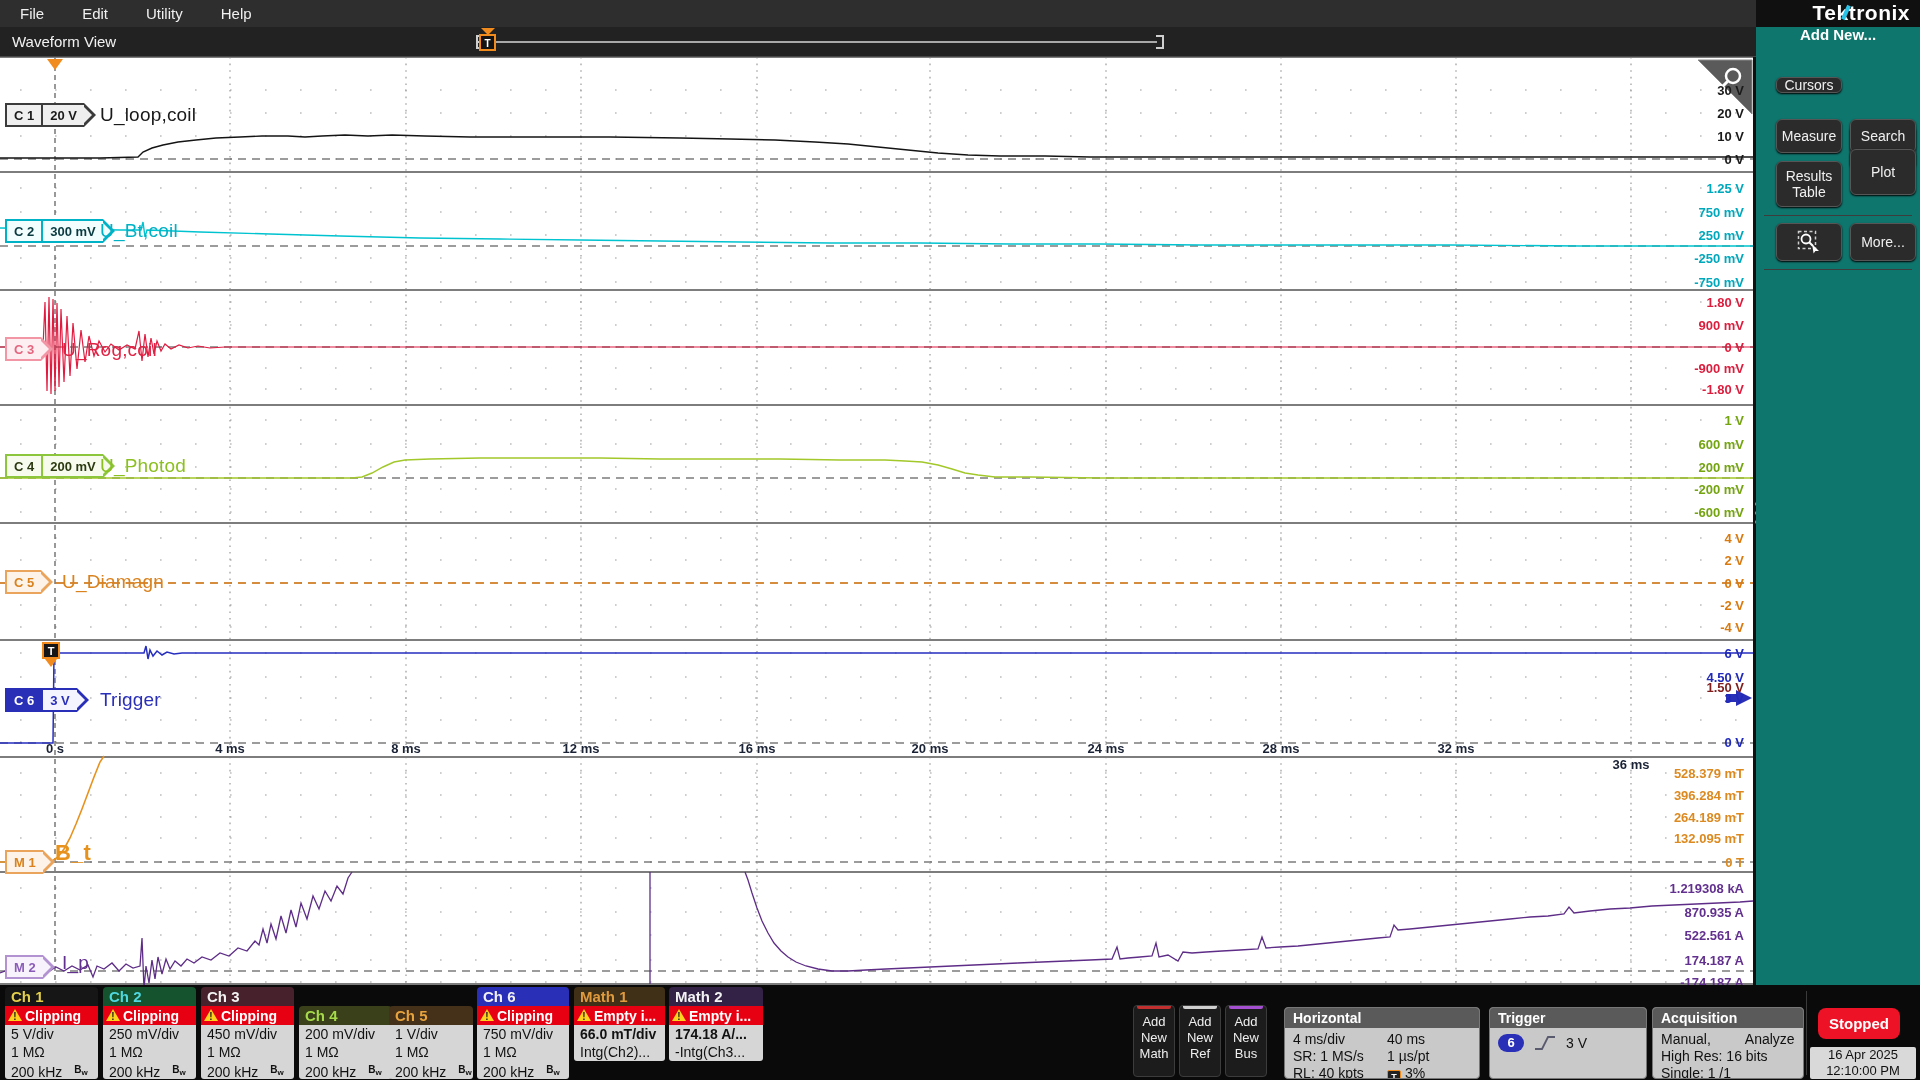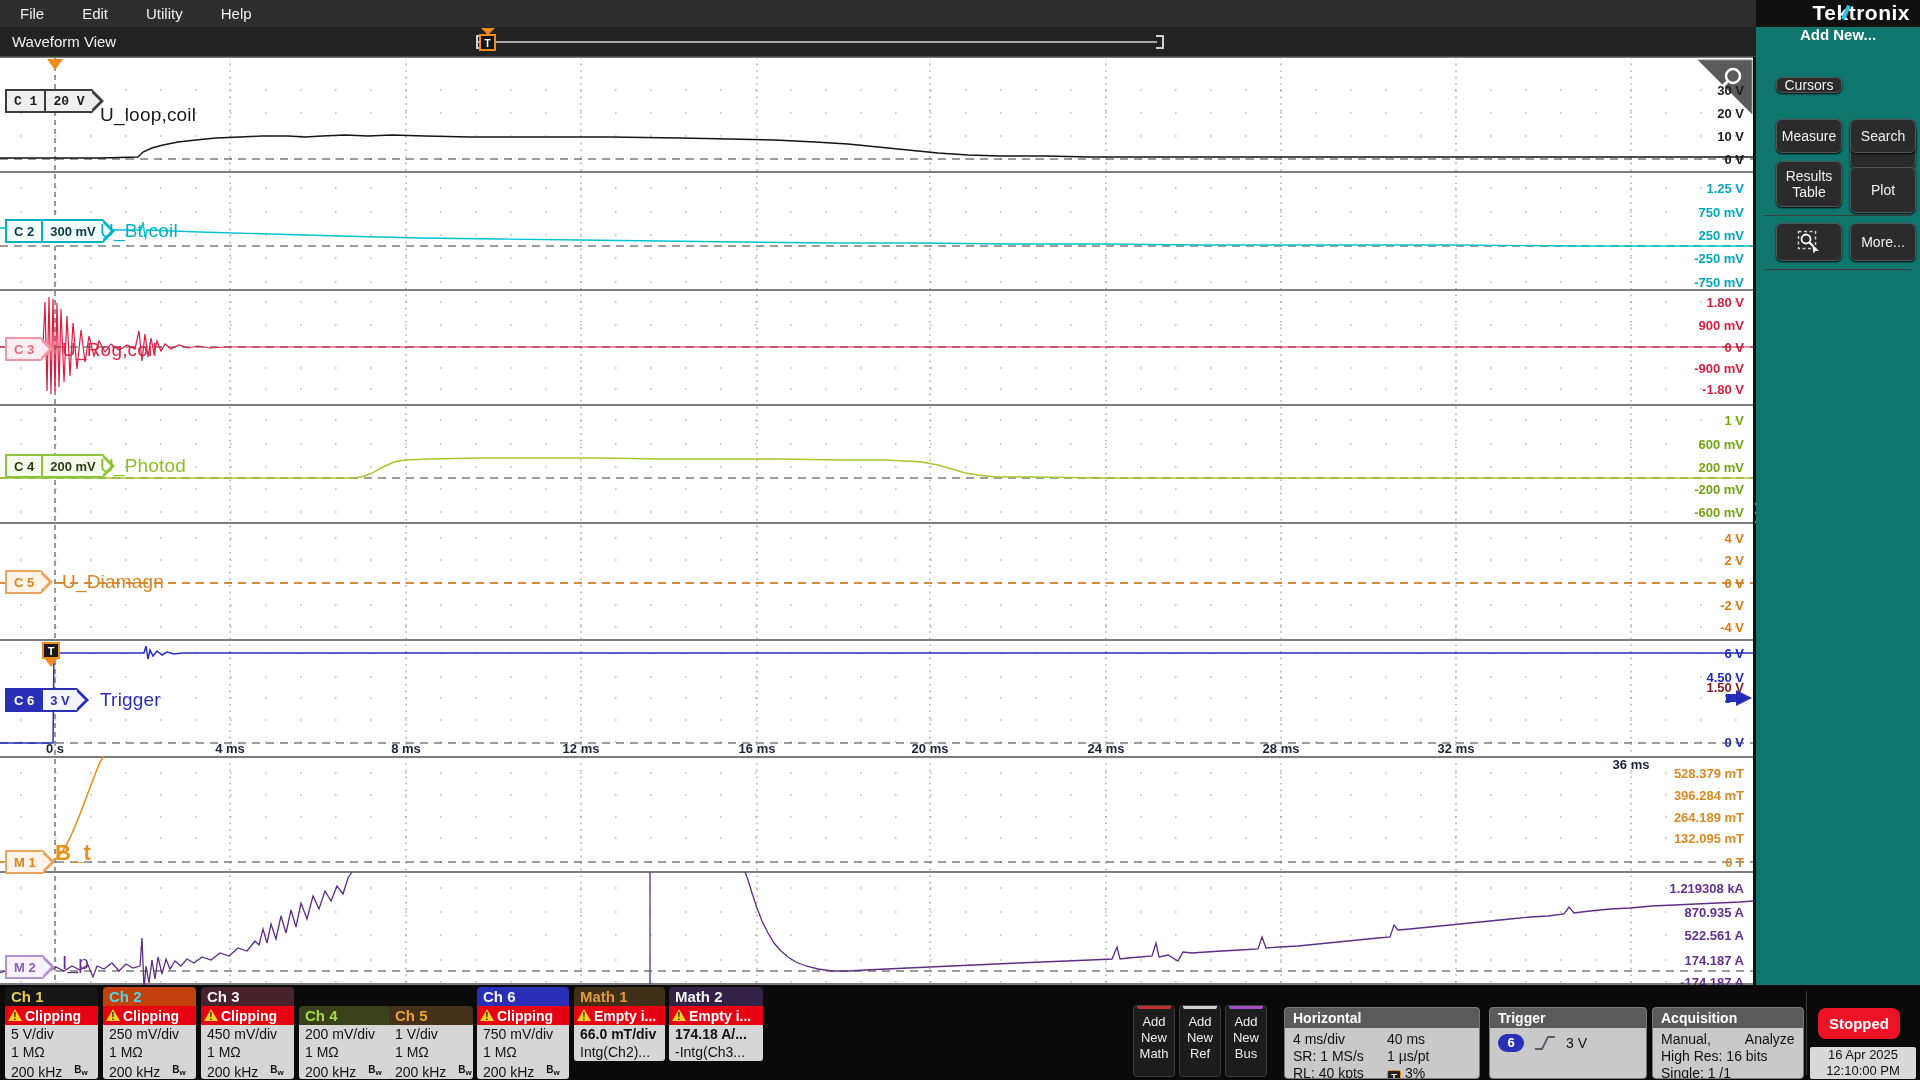--- a/index.html
+++ b/index.html
@@ -195,21 +195,21 @@
           <polygon points="1752,698 1736,690 1736,694 1726,694 1726,702 1736,702 1736,706" fill="#2a2fb8"></polygon>
           <polygon points="1698,60 1752,60 1752,114" fill="#5a5a5a" stroke="#8a8a8a" stroke-width="1"></polygon>
           <circle cx="1733" cy="76" r="7" fill="none" stroke="#fff" stroke-width="2.5"></circle>
           <line x1="1727.5" y1="81.5" x2="1719" y2="90" stroke="#fff" stroke-width="3"></line>
         </g>
       </svg>
       <div class="axis-lab" style="top: 33px; color: rgb(26, 26, 26);">30 V</div>
       <div class="axis-lab" style="top: 56px; color: rgb(26, 26, 26);">20 V</div>
       <div class="axis-lab" style="top: 79px; color: rgb(26, 26, 26);">10 V</div>
       <div class="axis-lab" style="top: 102px; color: rgb(26, 26, 26);">0 V</div>
-      <div class="wv-badge" style="top: 44px; font-family: Liberation Mono, monospace; --bc: #3c3c3c; --bg: #efefef; --fg: #1a1a1a;">
+      <div class="wv-badge" style="top: 58px; --bc: #3c3c3c; --bg: #efefef; --fg: #1a1a1a;">
         <span class="seg">C 1</span>
         <span class="seg">20 V</span>
         <span class="tip"></span>
       </div>
       <div class="wv-name" style="left: 100px; top: 58px; color: rgb(26, 26, 26);">U_loop,coil</div>
       <div class="axis-lab" style="top: 131px; color: rgb(0, 168, 188);">1.25 V</div>
       <div class="axis-lab" style="top: 155px; color: rgb(0, 168, 188);">750 mV</div>
       <div class="axis-lab" style="top: 178px; color: rgb(0, 168, 188);">250 mV</div>
       <div class="axis-lab" style="top: 201px; color: rgb(0, 168, 188);">-250 mV</div>
       <div class="axis-lab" style="top: 225px; color: rgb(0, 168, 188);">-750 mV</div>
@@ -297,21 +297,21 @@
 
   <div class="sidebar" id="sidebar">
     <div class="sb-head">Add New...</div>
     <div class="sb-sep" style="top:188px"></div>
     <div class="sb-sep" style="top:242px"></div>
   <div class="sb-btn" style="left: 20px; top: 50px; width: 66px; height: 16px;">Cursors</div>
       <div class="sb-btn" style="left: 94px; top: 50px; width: 66px; height: 44px; margin-top: 48px;">Callout</div>
       <div class="sb-btn" style="left: 20px; top: 92px; width: 66px; height: 34px;">Measure</div>
       <div class="sb-btn" style="left: 94px; top: 92px; width: 66px; height: 34px;">Search</div>
       <div class="sb-btn" style="left: 20px; top: 134px; width: 66px; height: 46px;">Results Table</div>
-      <div class="sb-btn" style="left: 94px; top: 140px; width: 66px; height: 46px;">Plot</div>
+      <div class="sb-btn" style="left: 94px; top: 122px; width: 66px; height: 46px;">Plot</div>
       <div class="sb-btn" style="left: 20px; top: 196px; width: 66px; height: 38px;">
         <svg width="24" height="24">
           <rect x="1.5" y="1.5" width="17" height="17" fill="none" stroke="#cfcfcf" stroke-width="1.5" stroke-dasharray="3,2.5"></rect>
           <circle cx="9" cy="9" r="4.5" fill="none" stroke="#fff" stroke-width="1.8"></circle>
           <line x1="12.2" y1="12.2" x2="16" y2="16" stroke="#fff" stroke-width="2"></line>
           <polygon points="15,14 22,21 18.4,21 16.6,23.4" fill="#fff"></polygon>
         </svg>
       </div>
       <div class="sb-btn" style="left: 94px; top: 196px; width: 66px; height: 38px;">More...</div>
     </div>
@@ -366,21 +366,21 @@
           <div class="warn-ico"></div>
           <span>Clipping</span>
         </div>
         <div class="ch-body">
           <div class="ch-row">5 V/div</div>
           <div class="ch-row">1 MΩ</div>
           <div class="ch-row">200 kHz<span class="bw">B<span>w</span></span></div>
         </div>
       </div>
       <div class="ch-badge" style="left: 103px; top: 2px; width: 93px;">
-        <div class="ch-head" style="background: #c2410c; color: rgb(79, 216, 224);">Ch 2</div>
+        <div class="ch-head" style="background: #14532d; color: rgb(79, 216, 224);">Ch 2</div>
         <div class="ch-warn">
           <div class="warn-ico"></div>
           <span>Clipping</span>
         </div>
         <div class="ch-body">
           <div class="ch-row">250 mV/div</div>
           <div class="ch-row">1 MΩ</div>
           <div class="ch-row">200 kHz<span class="bw">B<span>w</span></span></div>
         </div>
       </div>

